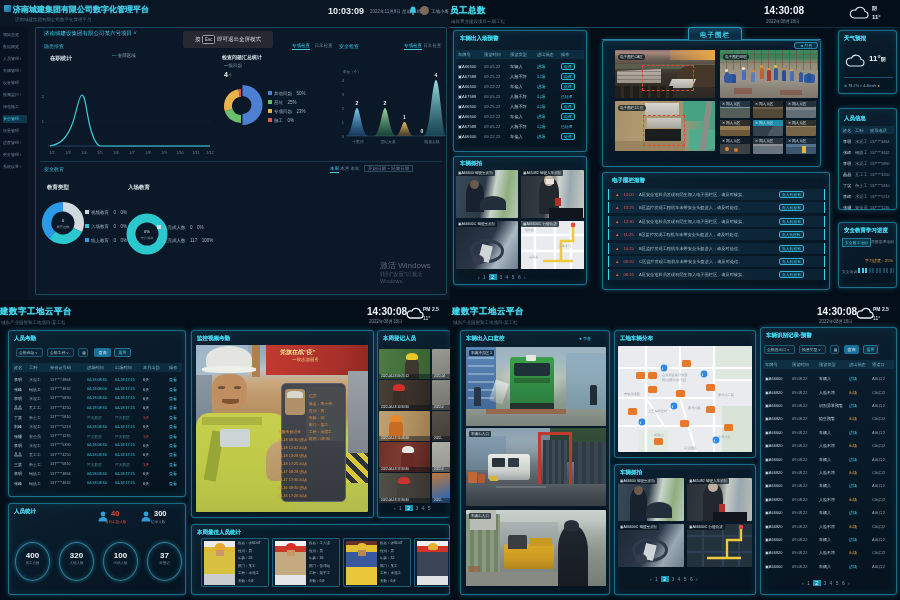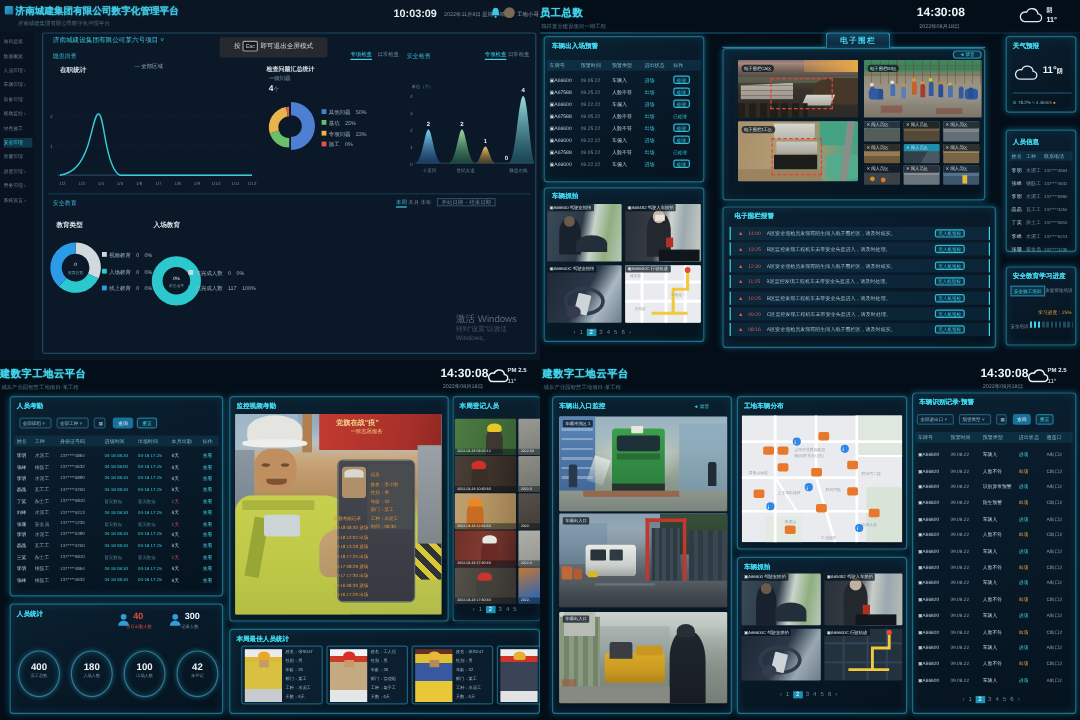--- a/index.html
+++ b/index.html
@@ -694,29 +694,29 @@
         <circle cx="5" cy="3" r="2.4" fill="#2e9fd8"></circle>
         <path d="M0.5 10.5 a4.5 4.5 0 0 1 9 0 Z" fill="#2e9fd8"></path>
       </svg>
   <div class="ab" style="left:154px;top:209px;font-size:7.5px;font-weight:bold;color:#eef4f8;">300</div>
   <div class="ab" style="left:151px;top:220px;font-size:3.6px;color:#7e93a2;">记录人数</div>
   <div class="circ" style="left:15px;top:242px;">
         <b>400</b>
         <i>员工总数</i>
       </div>
   <div class="circ" style="left:59px;top:242px;">
-        <b>180</b>
+        <b>320</b>
         <i>入场人数</i>
       </div>
   <div class="circ" style="left:103px;top:242px;">
         <b>100</b>
         <i>出场人数</i>
       </div>
   <div class="circ" style="left:147px;top:242px;">
-        <b>42</b>
+        <b>37</b>
         <i>未登记</i>
       </div>
 
   <div class="panel" style="left:191px;top:30px;width:183px;height:188px;"></div>
   <div class="ptitle" style="left:197px;top:35px;">监控视频考勤</div>
   <div class="ph" style="left:196px;top:45px;width:172px;height:167px;background:linear-gradient(180deg,#8fa8bc 0%,#9db2c2 8%,#b8c2c8 14%,#caa87e 22%,#c09a6e 30%,#b5905f 40%,#c3cc52 55%,#bec84e 75%,#b2bc4a 100%);">
     <div class="ab" style="left:70px;top:0;width:102px;height:30px;background:linear-gradient(100deg,#c23a30,#a8302a 70%,#902820);"></div>
     <div class="ab" style="left:84px;top:3px;font-size:6px;color:#f0d890;font-weight:bold;">党旗在战"疫"</div>
     <div class="ab" style="left:96px;top:12px;font-size:4.5px;color:#e8c878;">一致志愿服务</div>
     <div class="ab" style="left:0px;top:0px;width:52px;height:30px;background:linear-gradient(180deg,#9cb6c8,#a8bcc8);"></div>

